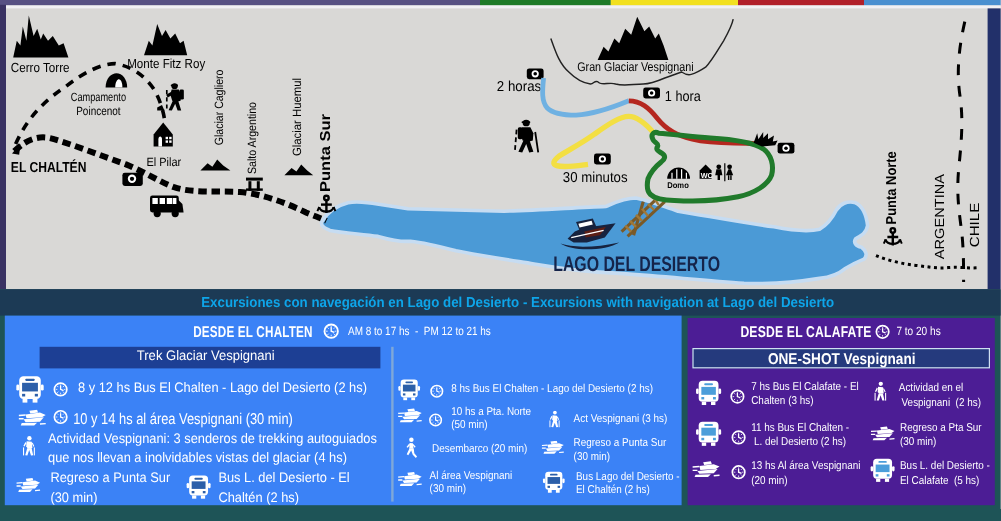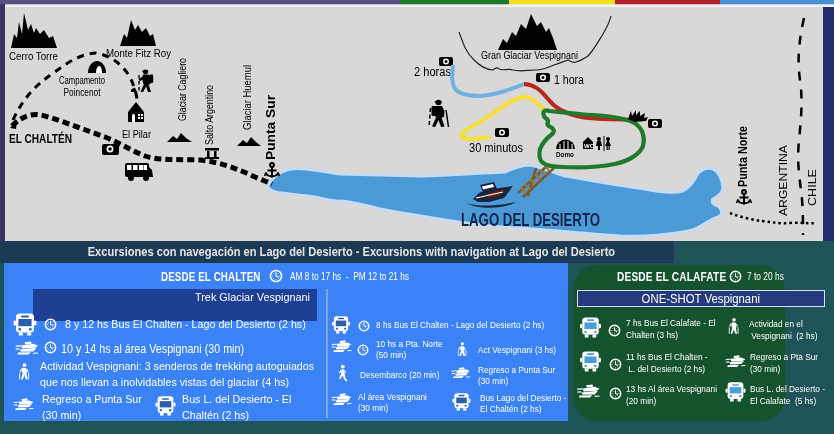--- a/index.html
+++ b/index.html
@@ -1,22 +1,22 @@
 <!DOCTYPE html>
 <html><head>
 <meta charset="utf-8">
 <style>
   html,body{margin:0;padding:0;}
   body{width:834px;height:434px;overflow:hidden;position:relative;font-family:"Liberation Sans",sans-serif;background:#d9d8d6;}
   .abs{position:absolute;}
   #map{position:absolute;left:0;top:0;}
   #bottom{position:absolute;left:0;top:241px;width:834px;height:193px;background:#1e5457;}
-  .band{position:absolute;left:0;top:0;width:674px;height:22px;background:#1c3a55;color:#e5e5e5;font-size:12px;text-align:center;line-height:22px;padding-left:28px;box-sizing:border-box;}
+  .band{position:absolute;left:0;top:0;width:834px;height:22px;background:#1c3a55;color:#0ea5e9;font-size:12px;text-align:center;line-height:22px;padding-left:28px;box-sizing:border-box;}
   .panelL{position:absolute;left:4px;top:22px;width:564px;height:158px;background:#3b82f6;}
-  .panelR{position:absolute;left:573px;top:24px;width:212px;height:156px;background:#14532d;border-radius:24px;}
+  .panelR{position:absolute;left:573px;top:24px;width:256px;height:156px;background:#4c1d95;}
   .hdrbar{position:absolute;background:#1d3f94;color:#fff;text-align:center;font-size:11.5px;line-height:15px;}
   .w{color:#fff;}
   .t1{font-size:11.5px;transform:scaleX(0.93);transform-origin:0 0;}
   .t2{font-size:9.5px;transform:scaleX(0.87);transform-origin:0 0;}
   .sx{display:inline-block;transform-origin:0 50%;white-space:nowrap;}
 </style>
 </head>
 <body>
 
 <svg id="map" width="834" height="241" viewBox="0 0 834 241" xmlns="http://www.w3.org/2000/svg">
@@ -323,21 +323,21 @@
   <div class="band"><span class="sx" style="font-weight:bold;transform:scaleX(0.924);transform-origin:50% 50%;">Excursiones con navegación en Lago del Desierto - Excursions with navigation at Lago del Desierto</span></div>
 
   <div class="panelL">
 
     <span class="abs w sx" style="left:157px;top:6px;font-size:13px;font-weight:bold;letter-spacing:0.2px;transform:scaleX(0.75);">DESDE EL CHALTEN</span>
     <svg class="abs" style="left:265px;top:6px;" width="14" height="14">
         <use href="#iclock"></use>
       </svg>
     <span class="abs w sx" style="left:286px;top:8px;font-size:10px;transform:scaleX(0.83);">AM 8 to 17 hs&nbsp; -&nbsp; PM 12 to 21 hs</span>
 
-    <div class="hdrbar" style="left:29px;top:26px;width:284px;height:32px;line-height:16px;text-align:right;box-sizing:border-box;"><span class="sx" style="transform:scaleX(0.945);">Trek Glaciar Vespignani</span></div>
+    <div class="hdrbar" style="left:29px;top:26px;width:284px;height:18px;line-height:16px;text-align:center;box-sizing:border-box;"><span class="sx" style="transform:scaleX(0.945);">Trek Glaciar Vespignani</span></div>
 
 
     <div class="abs" style="left:322px;top:26px;width:1.5px;height:129px;background:#7fa8d8;"></div>
 
     <svg class="abs" style="left:9px;top:49px;color:#2c5fa9" width="24" height="24">
         <use href="#ibus"></use>
       </svg>
     <svg class="abs" style="left:40px;top:55px;" width="13" height="13">
         <use href="#iclock"></use>
       </svg>
@@ -408,21 +408,21 @@
     <div class="abs w t2" style="left:476px;top:129px;line-height:11px;white-space:nowrap;">Bus Lago del Desierto -<br>El Chaltén (2 hs)</div>
   </div>
 
   <div class="panelR">
     <span class="abs w sx" style="left:44px;top:4px;font-size:13px;font-weight:bold;letter-spacing:0.2px;transform:scaleX(0.78);">DESDE EL CALAFATE</span>
     <svg class="abs" style="left:156px;top:5px;" width="13" height="13">
         <use href="#iclock"></use>
       </svg>
     <span class="abs w sx" style="left:174px;top:6px;font-size:10px;transform:scaleX(0.84);">7 to 20 hs</span>
 
-    <div class="hdrbar" style="left:4px;top:25px;width:246px;height:15px;background:#253a7d;border:1px solid #cfe0f2;font-weight:normal;font-size:13px;"><span class="sx" style="transform:scaleX(0.873);transform-origin:50% 50%;">ONE-SHOT Vespignani</span></div>
+    <div class="hdrbar" style="left:4px;top:25px;width:246px;height:15px;background:#253a7d;border:1px solid #cfe0f2;font-weight:bold;font-size:13px;"><span class="sx" style="transform:scaleX(0.873);transform-origin:50% 50%;">ONE-SHOT Vespignani</span></div>
 
     <svg class="abs" style="left:5px;top:51px;color:#4b9eda" width="25" height="22">
         <use href="#ibus"></use>
       </svg>
     <svg class="abs" style="left:35px;top:59px;" width="13" height="13">
         <use href="#iclock"></use>
       </svg>
     <div class="abs w t2" style="left:53px;top:52px;line-height:12px;white-space:nowrap;">7 hs Bus El Calafate - El<br>Chalten (3 hs)</div>
 
     <svg class="abs" style="left:5px;top:85px;color:#4b9eda" width="25" height="22">

